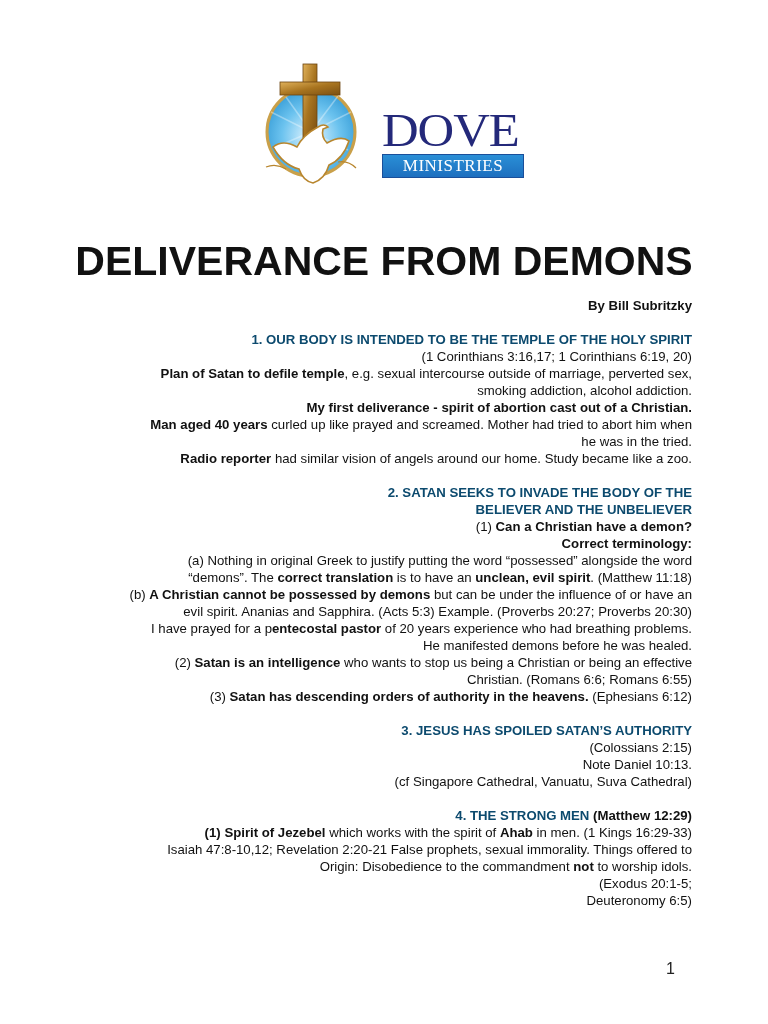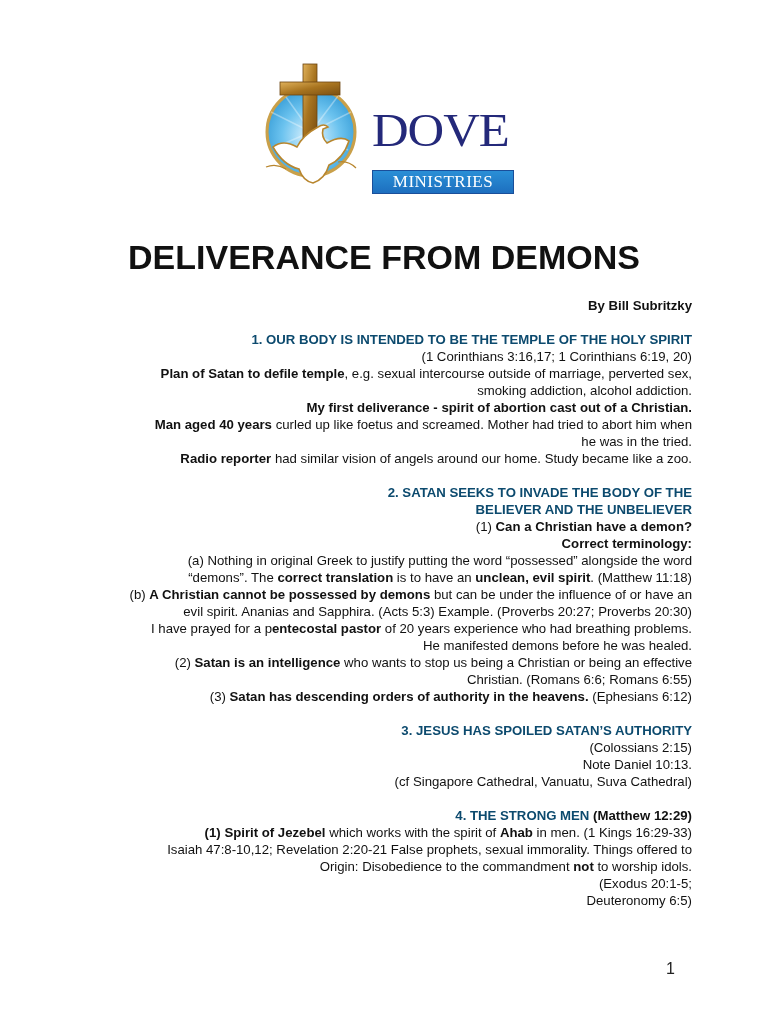--- a/index.html
+++ b/index.html
@@ -1,28 +1,28 @@
 <!DOCTYPE html>
 <html><head>
 <meta charset="utf-8">
 <style>
   html, body { margin: 0; padding: 0; background: #ffffff; }
   body { width: 768px; height: 1024px; position: relative; overflow: hidden;
          font-family: "Liberation Sans", "DejaVu Sans", sans-serif; color: #111; }
   .logo { position: absolute; left: 256px; top: 62px; width: 260px; height: 145px; }
   .logo-emblem { position: absolute; left: 0; top: 0; width: 110px; height: 145px; }
-  .logo-word { position: absolute; left: 116px; top: 46px; width: 148px; }
+  .logo-word { position: absolute; left: 126px; top: 46px; width: 148px; }
   .dove-word { font-family: "Liberation Serif", "DejaVu Serif", serif; font-size: 47px;
                color: #24297a; line-height: 44px; letter-spacing: -1px; font-weight: normal;
                transform: scaleX(1.08); transform-origin: left; }
-  .ministries-bar { margin-top: 18px; background: linear-gradient(#2a8fd6, #1d6fbf); width: 140px; height: 22px;
+  .ministries-bar { margin-top: 2px; background: linear-gradient(#2a8fd6, #1d6fbf); width: 140px; height: 22px;
                     color: #fff; font-family: "Liberation Serif", "DejaVu Serif", serif; font-size: 17px;
                     line-height: 22px; text-align: center; letter-spacing: 0.5px; border: 1px solid #1a4f9a; }
   .title { position: absolute; left: 0; top: 238px; width: 768px; text-align: center;
-           font-size: 34px; font-weight: bold; color: #111; letter-spacing: 0px; }
+           font-size: 41px; font-weight: bold; color: #111; letter-spacing: 0px; }
   .content { position: absolute; left: 92px; top: 297px; width: 600px; font-size: 13.2px; line-height: 17px; text-align: right; }
   .line { white-space: nowrap; min-height: 17px; }
   .gap { height: 17px; }
   .h { color: #0c4a6e; font-weight: bold; }
   b { font-weight: bold; }
   .page-num { position: absolute; left: 666px; top: 960px; font-size: 16px; color: #222; }
 </style>
 </head>
 <body>
 
@@ -65,21 +65,21 @@
 <div class="content" id="content">
   <div class="line"><b>By Bill Subritzky</b></div>
   <div class="gap"></div>
   <div id="sections">
       <div>
         <div class="line"><span class="h">1. OUR BODY IS INTENDED TO BE THE TEMPLE OF THE HOLY SPIRIT</span></div>
         <div class="line"><span>(1 Corinthians 3:16,17; 1 Corinthians 6:19, 20)</span></div>
         <div class="line"><b>Plan of Satan to defile temple</b><span>, e.g. sexual intercourse outside of marriage, perverted sex,</span></div>
         <div class="line"><span>smoking addiction, alcohol addiction.</span></div>
         <div class="line"><b>My first deliverance - spirit of abortion cast out of a Christian.</b></div>
-        <div class="line"><b>Man aged 40 years</b><span> curled up like foetus and screamed. Mother had tried to abort him when</span></div>
+        <div class="line"><b>Man aged 40 years</b><span> curled up like prayed and screamed. Mother had tried to abort him when</span></div>
         <div class="line"><span>he was in the tried.</span></div>
         <div class="line"><b>Radio reporter</b><span> had similar vision of angels around our home. Study became like a zoo.</span></div>
       </div>
       <div class="gap"></div>
       <div>
         <div class="line"><span class="h">2. SATAN SEEKS TO INVADE THE BODY OF THE</span></div>
         <div class="line"><span class="h">BELIEVER AND THE UNBELIEVER</span></div>
         <div class="line"><span>(1) </span><b>Can a Christian have a demon?</b></div>
         <div class="line"><b>Correct terminology:</b></div>
         <div class="line"><span>(a) Nothing in original Greek to justify putting the word “possessed” alongside the word</span></div>

